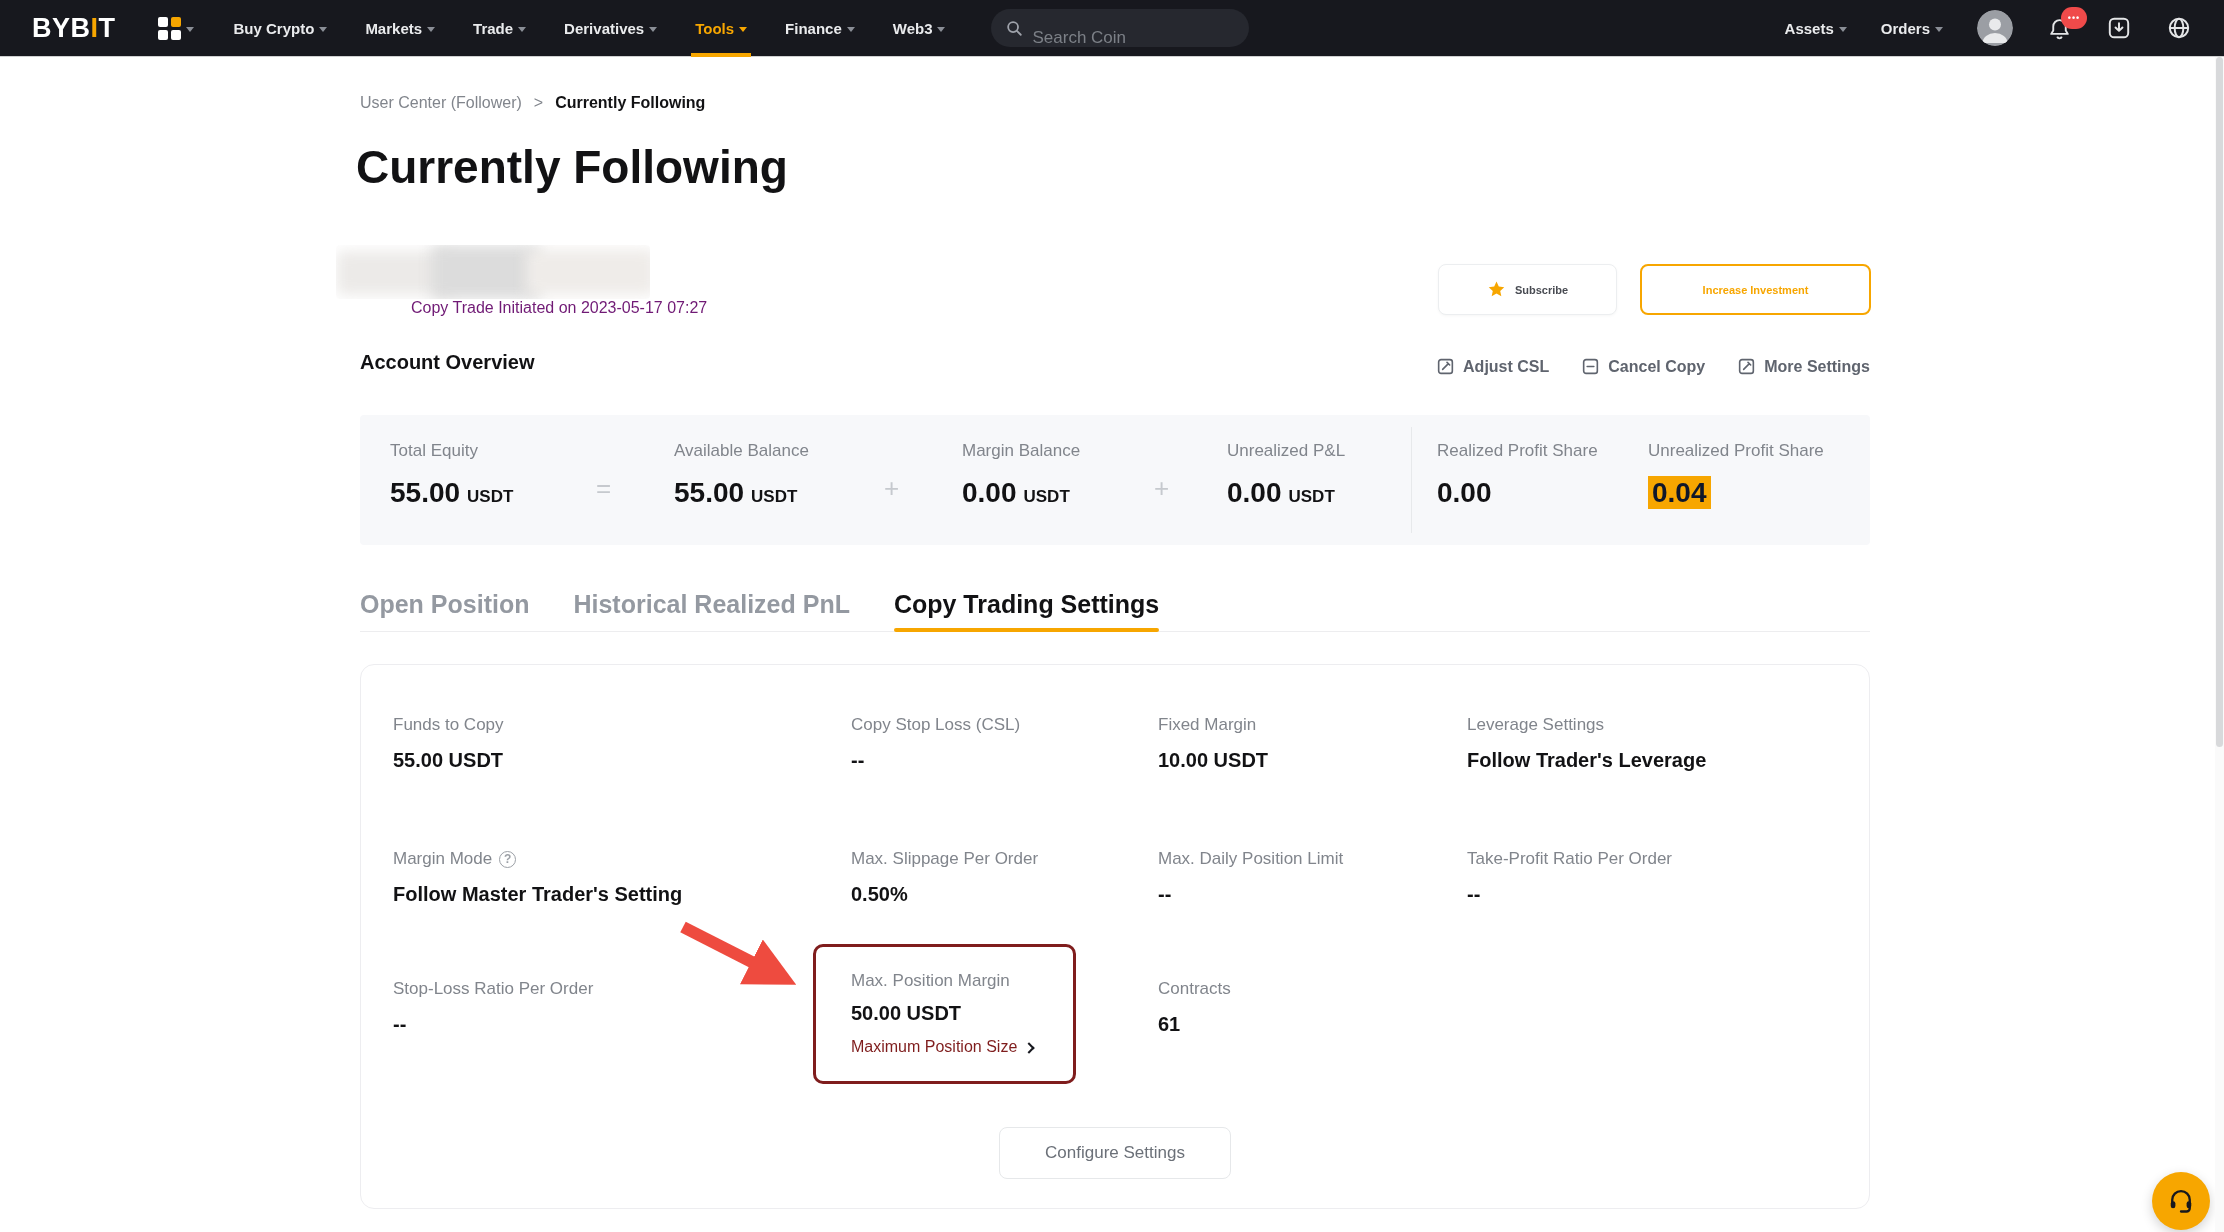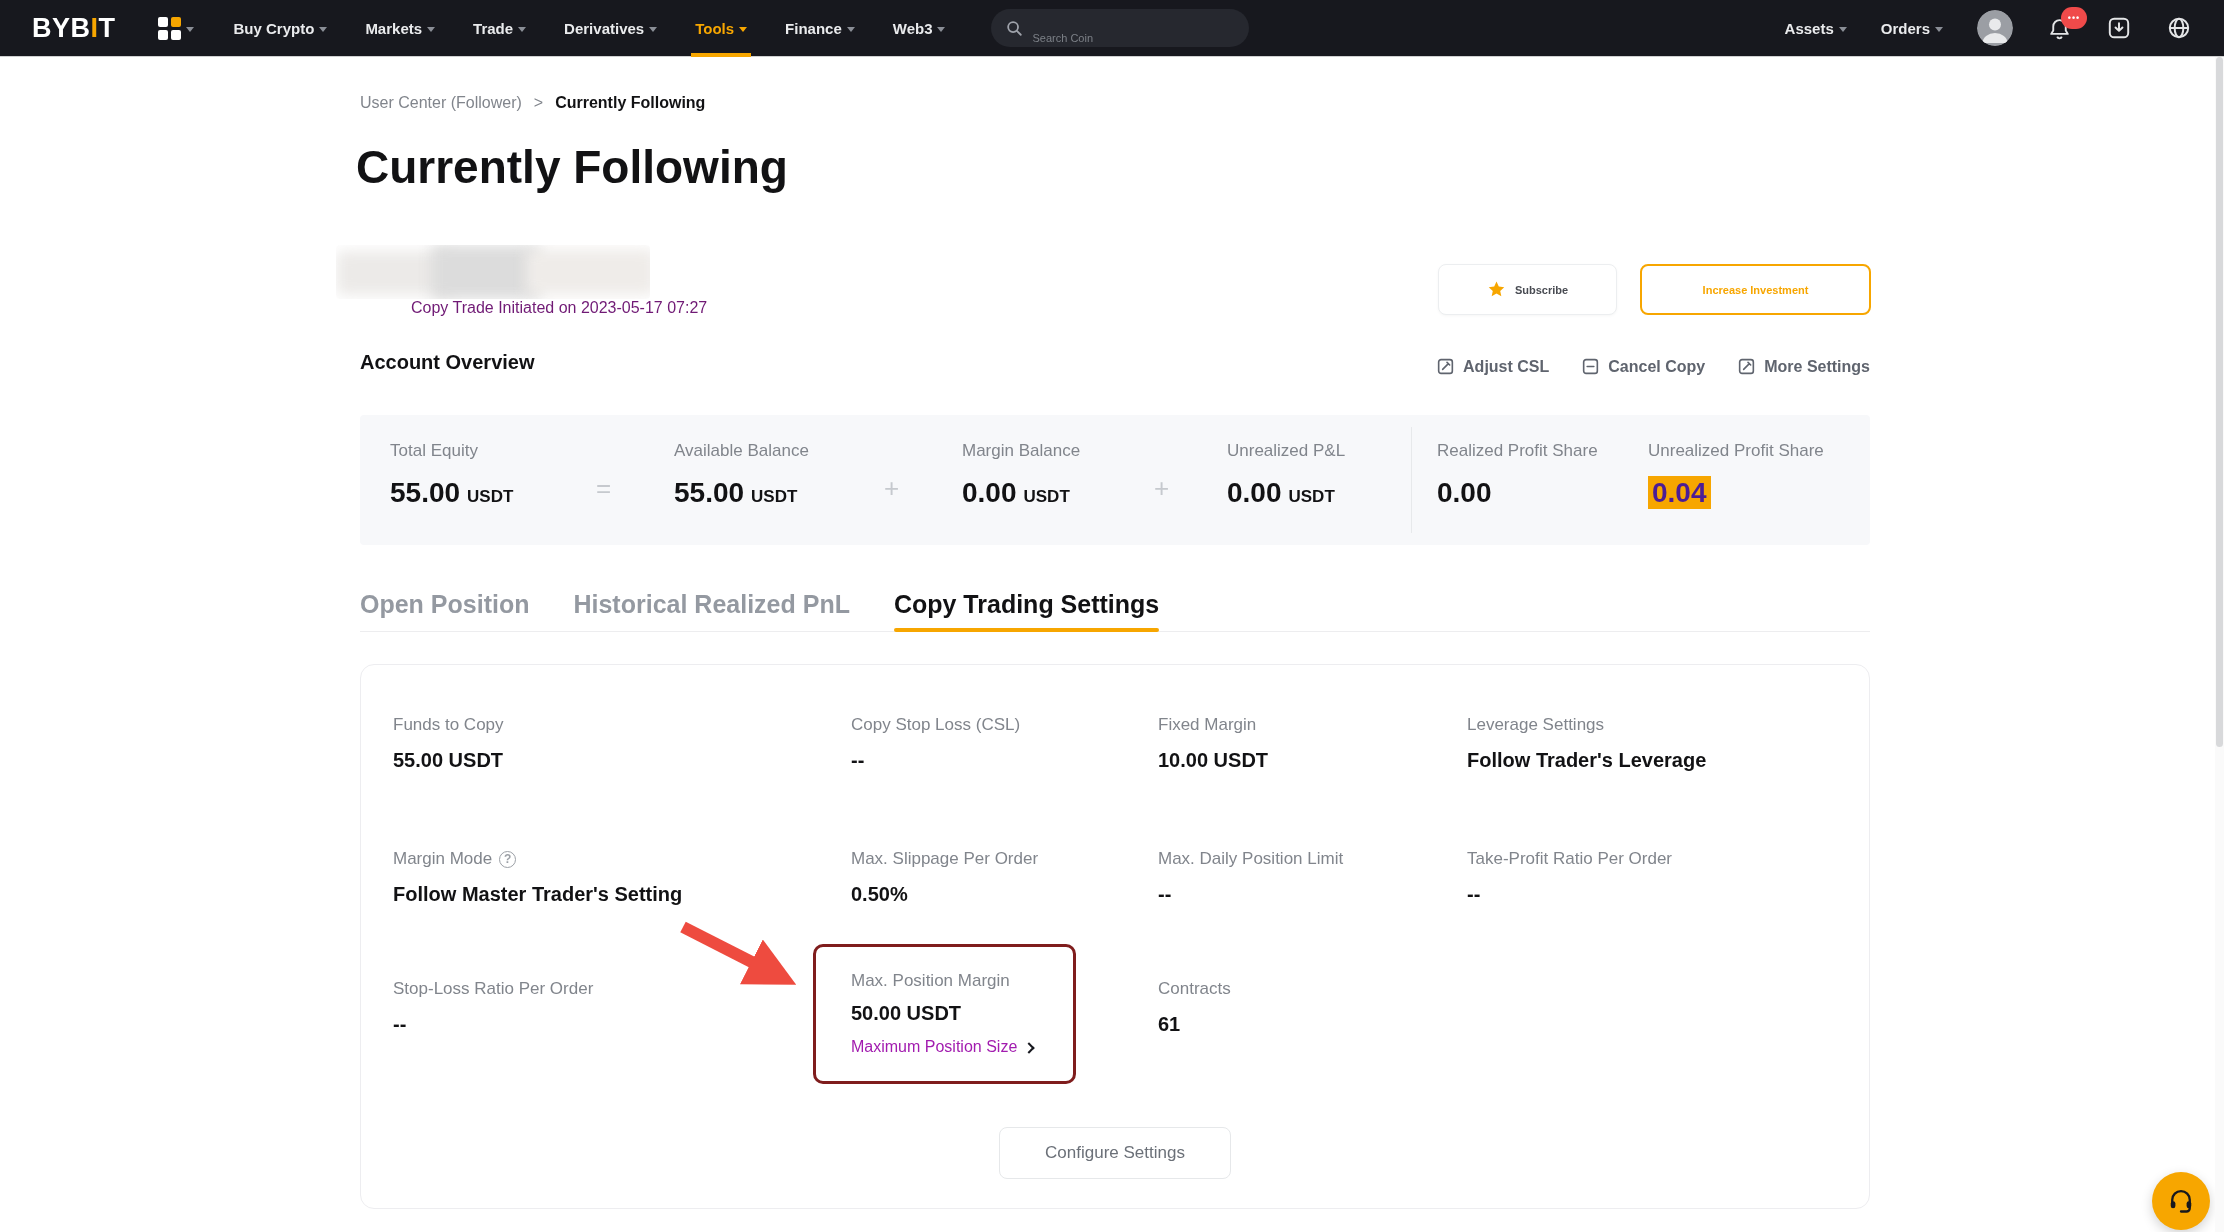--- a/index.html
+++ b/index.html
@@ -20,21 +20,21 @@
   .nav-item { position:relative; display:flex; align-items:center; gap:5px; height:57px;
     font-size:15px; font-weight:600; color:#eaebed; cursor:pointer; white-space:nowrap; }
   .nav-item.active { color:#f7a600; }
   .nav-item.active .bar { position:absolute; left:-4px; right:-4px; bottom:0; height:4px; background:#f7a600; }
   .caret { width:0; height:0; border-left:4px solid transparent; border-right:4px solid transparent;
     border-top:5px solid #8a8e96; margin-top:2px; }
   .nav-item.active .caret { border-top-color:#f7a600; }
   .search { margin-left:46px; width:258px; height:38px; background:#26282f; border-radius:19px;
     display:flex; align-items:center; padding:0 14px; gap:9px; }
   .search input { background:transparent; border:none; outline:none; color:#d8dadd;
-    font-size:11px; width:180px; font-family:"Liberation Sans", sans-serif;margin-top:19px; }
+    font-size:17px; width:180px; font-family:"Liberation Sans", sans-serif;margin-top:19px; }
   .search input::placeholder { color:#7c8087; }
   .nav-right { margin-left:auto; display:flex; align-items:center; gap:34px; }
   .icon-btn { position:relative; display:flex; align-items:center; cursor:pointer; }
   .avatar { width:36px; height:36px; border-radius:50%; overflow:hidden; }
   .badge { position:absolute; top:-9px; left:14px; min-width:26px; height:22px; padding:0 5px;
     background:#f04a4a; border-radius:11px; color:#fff; font-size:9px; font-weight:700;
     display:flex; align-items:center; justify-content:center; letter-spacing:1px; }
 
   
   .breadcrumb { position:absolute; left:360px; top:94px; font-size:16px; color:#81858c;
@@ -58,21 +58,21 @@
   .ao-heading { position:absolute; left:360px; top:351px; font-size:20px; font-weight:800; }
   .ao-links { position:absolute; top:357px; right:354px; display:flex; gap:32px; }
   .ao-link { display:flex; align-items:center; gap:8px; font-size:16px; font-weight:700;
     color:#5f646e; cursor:pointer; white-space:nowrap; }
   .stats { position:absolute; left:360px; top:415px; width:1510px; height:130px;
     background:#f7f8fa; border-radius:4px; }
   .stat { position:absolute; top:0; }
   .s-label { position:absolute; top:26px; left:0; font-size:17px; color:#81858c; white-space:nowrap; }
   .s-value { position:absolute; top:62px; left:0; font-size:28px; font-weight:800; white-space:nowrap; }
   .s-value .unit { font-size:17px; font-weight:800; margin-left:7px; }
-  .s-value .hl { background:#f7a600; color:#4c1d95; padding:1px 4px; }
+  .s-value .hl { background:#f7a600; color:#0f172a; padding:1px 4px; }
   .op { position:absolute; top:58px; font-size:26px; color:#c6c9ce; font-weight:400; }
   .stats .vline { position:absolute; left:1051px; top:12px; width:1px; height:106px; background:#e7e9eb; }
 
   
   .tabs { position:absolute; left:360px; top:585px; width:1510px; height:47px;
     border-bottom:1px solid #ededef; display:flex; gap:44px; }
   .tab { position:relative; font-size:25px; font-weight:700; color:#9499a1; cursor:pointer;
     padding-top:5px; white-space:nowrap; }
   .tab.active { color:#121214; }
   .tab.active .underline { position:absolute; left:0; right:0; bottom:-1px; height:4px;
@@ -83,21 +83,21 @@
     border:1px solid #ededf0; border-radius:14px; background:#fff; }
   .f { position:absolute; }
   .f-label { font-size:17px; color:#81858c; display:flex; align-items:center; gap:7px; white-space:nowrap; }
   .f-value { font-size:20px; font-weight:800; margin-top:14px; color:#121214; white-space:nowrap; }
   .help { width:17px; height:17px; border:1px solid #9ca0a6; border-radius:50%; color:#9ca0a6;
     font-size:12px; font-weight:700; display:inline-flex; align-items:center; justify-content:center; cursor:pointer; }
   .hi-box { position:absolute; left:452px; top:279px; width:263px; height:140px;
     border:3px solid #7f1d1d; border-radius:10px; padding:24px 0 0 35px; background:#fff; }
   .hi-box .f-value { margin-top:11px; }
   .box-link { display:flex; align-items:center; gap:8px; margin-top:13px; font-size:16px;
-    color:#a21caf; cursor:pointer; white-space:nowrap; }
+    color:#7f1d1d; cursor:pointer; white-space:nowrap; }
   .chev { width:8px; height:8px; border-right:2px solid #17181e; border-top:2px solid #17181e;
     transform:rotate(45deg); margin-top:1px; }
   .arrow-svg { position:absolute; left:310px; top:252px; pointer-events:none; }
   .btn-configure { position:absolute; left:50%; transform:translateX(-50%); top:462px;
     width:232px; height:52px; border:1px solid #e6e8ea; border-radius:8px; background:#fff;
     font-size:17px; font-weight:400; color:#6b7078; display:flex; align-items:center; justify-content:center; cursor:pointer; }
 
   
   .support { position:absolute; left:2152px; top:1172px; width:58px; height:58px; border-radius:50%;
     background:#f7a600; display:flex; align-items:center; justify-content:center; cursor:pointer;

